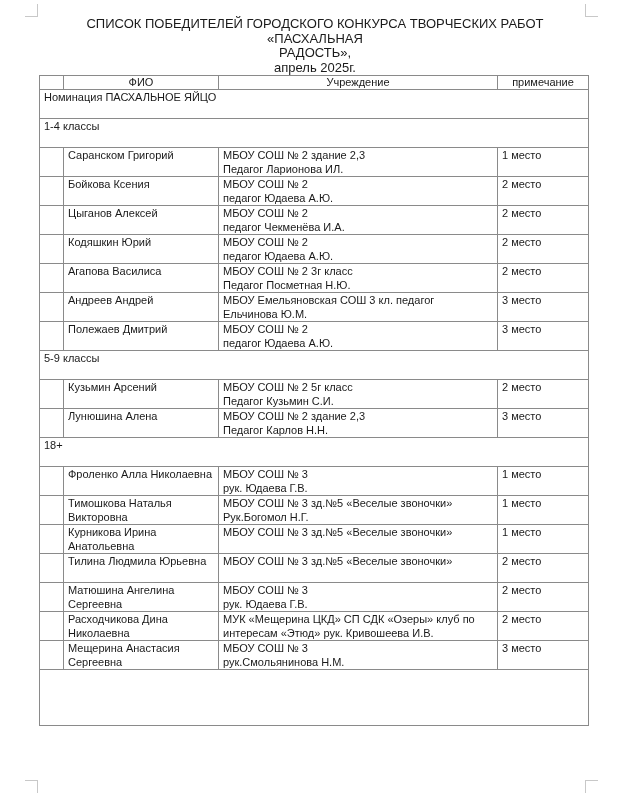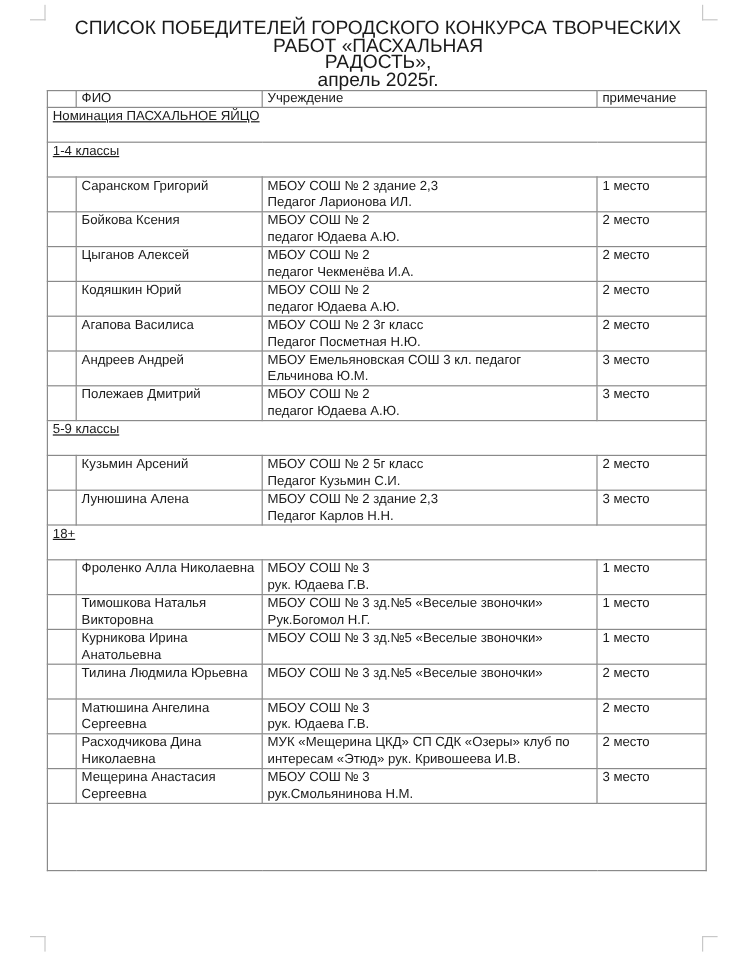--- a/index.html
+++ b/index.html
@@ -4,26 +4,26 @@
   <style>
     html, body { margin: 0; padding: 0; background: #ffffff; }
     body { width: 622px; height: 800px; position: relative; overflow: hidden;
       font-family: "Liberation Sans", sans-serif; color: #1a1a1a; }
     .corner { position: absolute; border-color: #c8c8c8; border-style: solid; width: 12px; height: 12px; }
     .c-tl { left: 25px; top: 4px; border-width: 0 1px 1px 0; }
     .c-tr { left: 585px; top: 4px; border-width: 0 0 1px 1px; }
     .c-bl { left: 25px; top: 780px; border-width: 1px 1px 0 0; }
     .c-br { left: 585px; top: 780px; border-width: 1px 0 0 1px; }
     .title { position: absolute; left: 40px; width: 550px; top: 17px; text-align: center;
-      font-size: 16px; line-height: 14.5px; }
+      font-size: 13px; line-height: 14.5px; }
     table { position: absolute; left: 39px; top: 75px; width: 549px; border-collapse: collapse;
       font-size: 11px; table-layout: fixed; }
     td { border: 1px solid #8a8a8a; padding: 0 4px; vertical-align: top; line-height: 14px; }
-    tr.head td { height: 13px; text-align: left; line-height: 13px; }
-    tr.section td { height: 28px; padding-left: 4px; text-decoration: underline; }
+    tr.head td { height: 13px; text-align: center; line-height: 13px; }
+    tr.section td { height: 28px; padding-left: 4px; }
     tr.entry td { height: 28px; }
     tr.entry td.num { padding: 0; }
     tr.spacer td { height: 55px; }
     col.c0 { width: 24px; } col.c1 { width: 155px; } col.c2 { width: 279px; } col.c3 { width: 91px; }
   </style>
 </head>
 <body>
 
 <div class="corner c-tl"></div>
 <div class="corner c-tr"></div>

